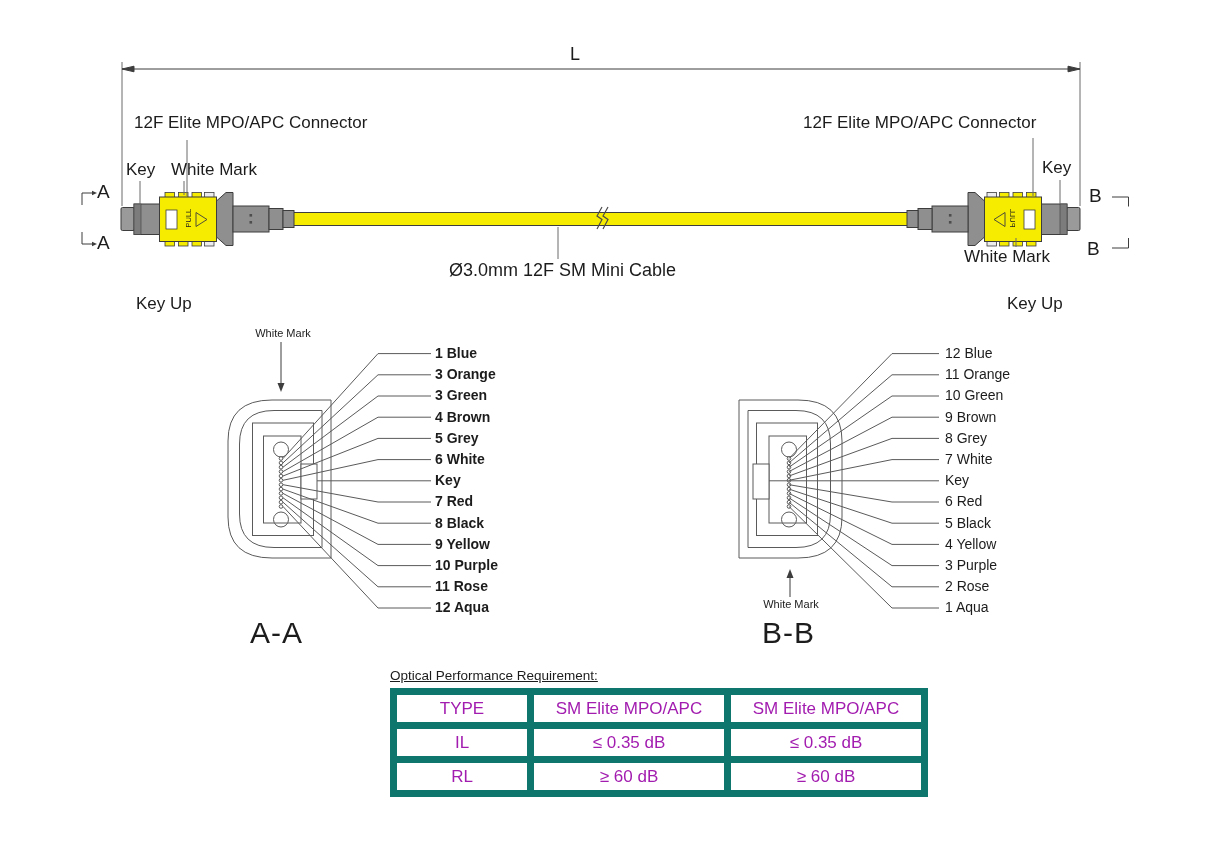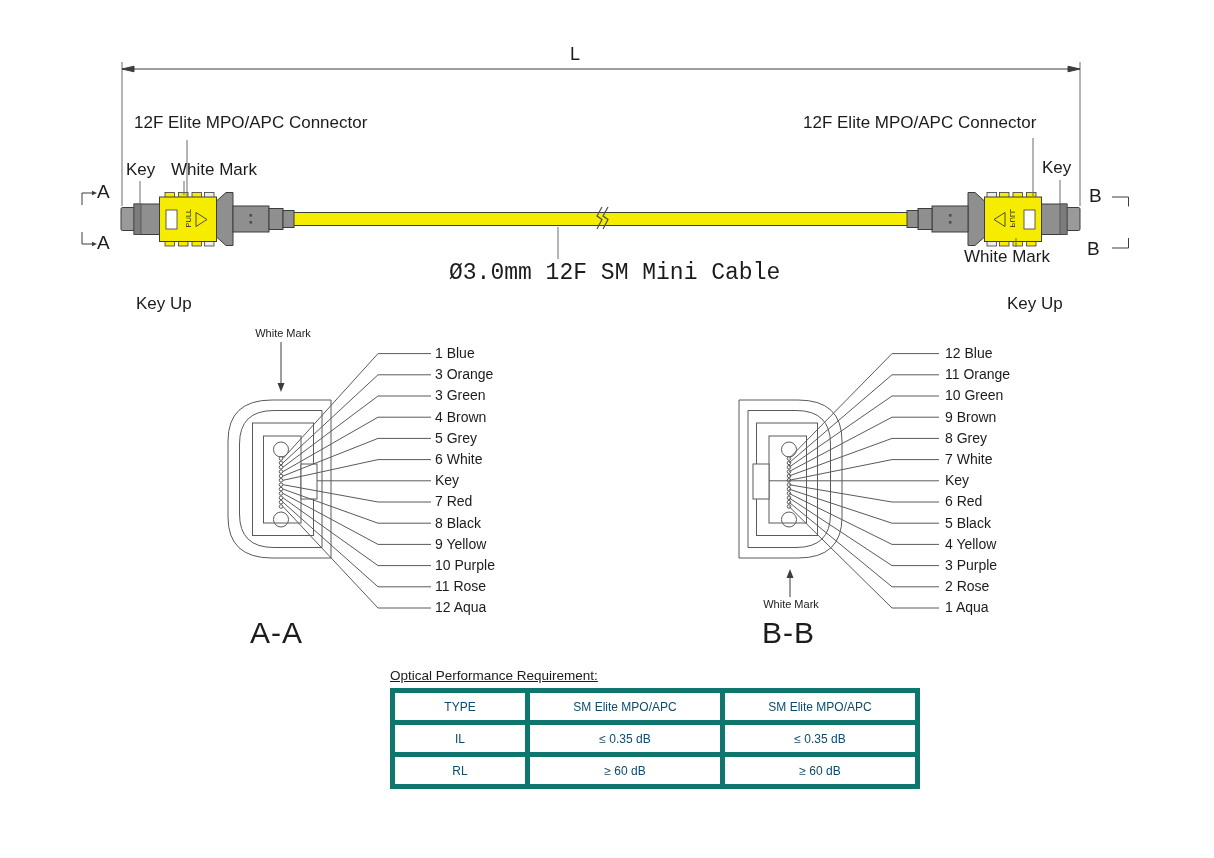--- a/index.html
+++ b/index.html
@@ -5,28 +5,28 @@
   html,body{margin:0;padding:0;background:#ffffff;}
   .page{position:relative;width:1214px;height:858px;background:#fff;overflow:hidden;
         font-family:"Liberation Sans",sans-serif;color:#1c1c1c;}
   .art{position:absolute;left:0;top:0;}
   .lbl{position:absolute;white-space:nowrap;color:#1c1c1c;}
   .f17{font-size:17px;}
   .f18{font-size:18px;}
   .f19{font-size:19px;}
   .f11{font-size:11px;}
   .cap{font-size:30px;letter-spacing:1px;}
-  .cable-lab{font-size:23px;font-family:Liberation Mono, monospace;}
+  .cable-lab{font-size:18px;}
   .center{text-align:center;}
   .fiber-labels{position:absolute;}
   .fiber-label{height:21.2px;line-height:21.2px;font-size:14px;white-space:nowrap;}
   .opt-title{position:absolute;left:390px;top:668px;font-size:13.5px;text-decoration:underline;}
   .opt-table{position:absolute;left:390px;top:688px;border-collapse:collapse;}
-  .opt-table td{border:5px solid #0f766e;height:27px;text-align:center;
-                font-size:12px;padding:0 6px;color:#0c4a6e;}
+  .opt-table td{border:7px solid #0f766e;height:27px;text-align:center;
+                font-size:17px;padding:0 6px;color:#a21caf;}
   .opt-table td.c0{width:118px;}
   .opt-table td.c1{width:178px;}
   .opt-table td.c2{width:178px;}
 </style>
 </head>
 <body>
 
 <div class="page">
 
   <svg class="art" width="1214" height="660" viewBox="0 0 1214 660">
@@ -181,21 +181,21 @@
   <div class="lbl f19" style="left:1087px;top:238px;">B</div>
 
   <div class="lbl cable-lab" style="left:449px;top:260px;">Ø3.0mm 12F SM Mini Cable</div>
 
   <div class="lbl f17" style="left:136px;top:294px;">Key Up</div>
   <div class="lbl f17" style="left:1007px;top:294px;">Key Up</div>
 
   <div class="lbl f11 center" style="left:251px;top:327px;width:64px;">White Mark</div>
   <div class="lbl f11 center" style="left:756px;top:598px;width:70px;">White Mark</div>
 
-  <div class="fiber-labels" style="left:435px;top:343px;">
+  <div class="fiber-labels" style="left:435px;top:343px;font-weight:bold;">
     <div class="fiber-label">1 Blue</div>
     <div class="fiber-label">3 Orange</div>
     <div class="fiber-label">3 Green</div>
     <div class="fiber-label">4 Brown</div>
     <div class="fiber-label">5 Grey</div>
     <div class="fiber-label">6 White</div>
     <div class="fiber-label">Key</div>
     <div class="fiber-label">7 Red</div>
     <div class="fiber-label">8 Black</div>
     <div class="fiber-label">9 Yellow</div>

